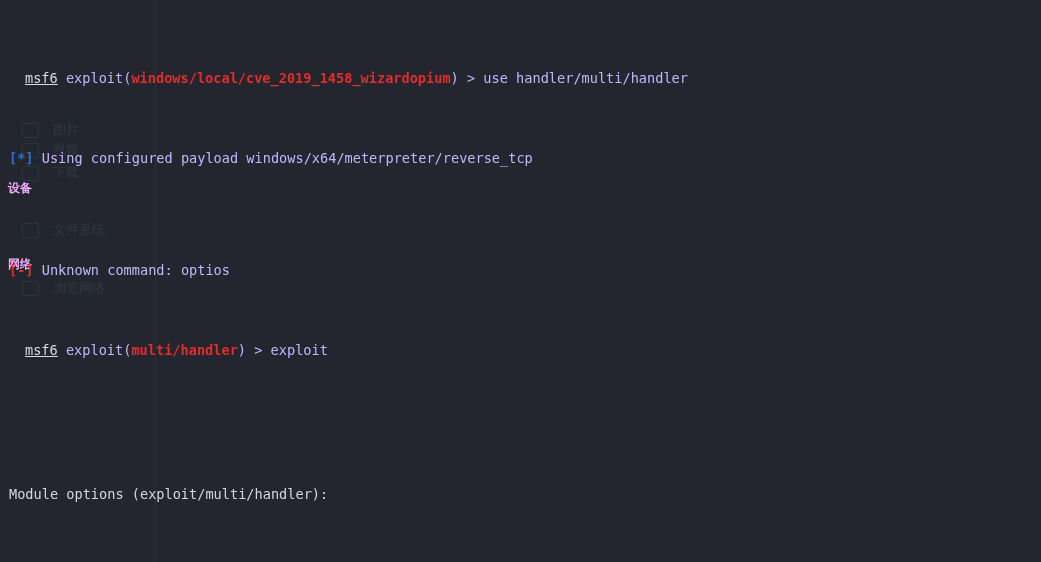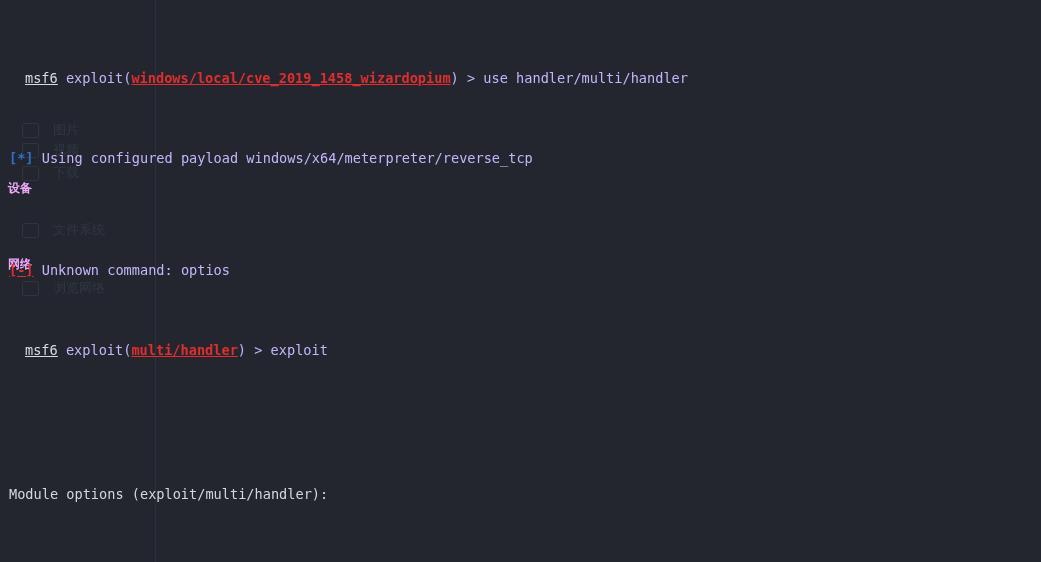--- a/index.html
+++ b/index.html
@@ -71,21 +71,21 @@
     color: #d4d7dd;
   }
   .line {
     height: 16px;
     white-space: pre;
   }
 
   
   .c-default { color: #c4b5fd; }
   .c-prompt  { color: #d8dbe2; text-decoration: underline; margin-left: 16px; }
-  .c-red     { color: #e12d2d; font-weight: bold; text-decoration: underline; }
+  .c-red     { color: #e12d2d; font-weight: bold; }
   .c-blue    { color: #2f6fd0; font-weight: bold; }
 </style>
 </head>
 <body>
 
 <div id="terminal">
 
   <div id="ghost-layer">
     <div class="ghost-divider"></div>
 

